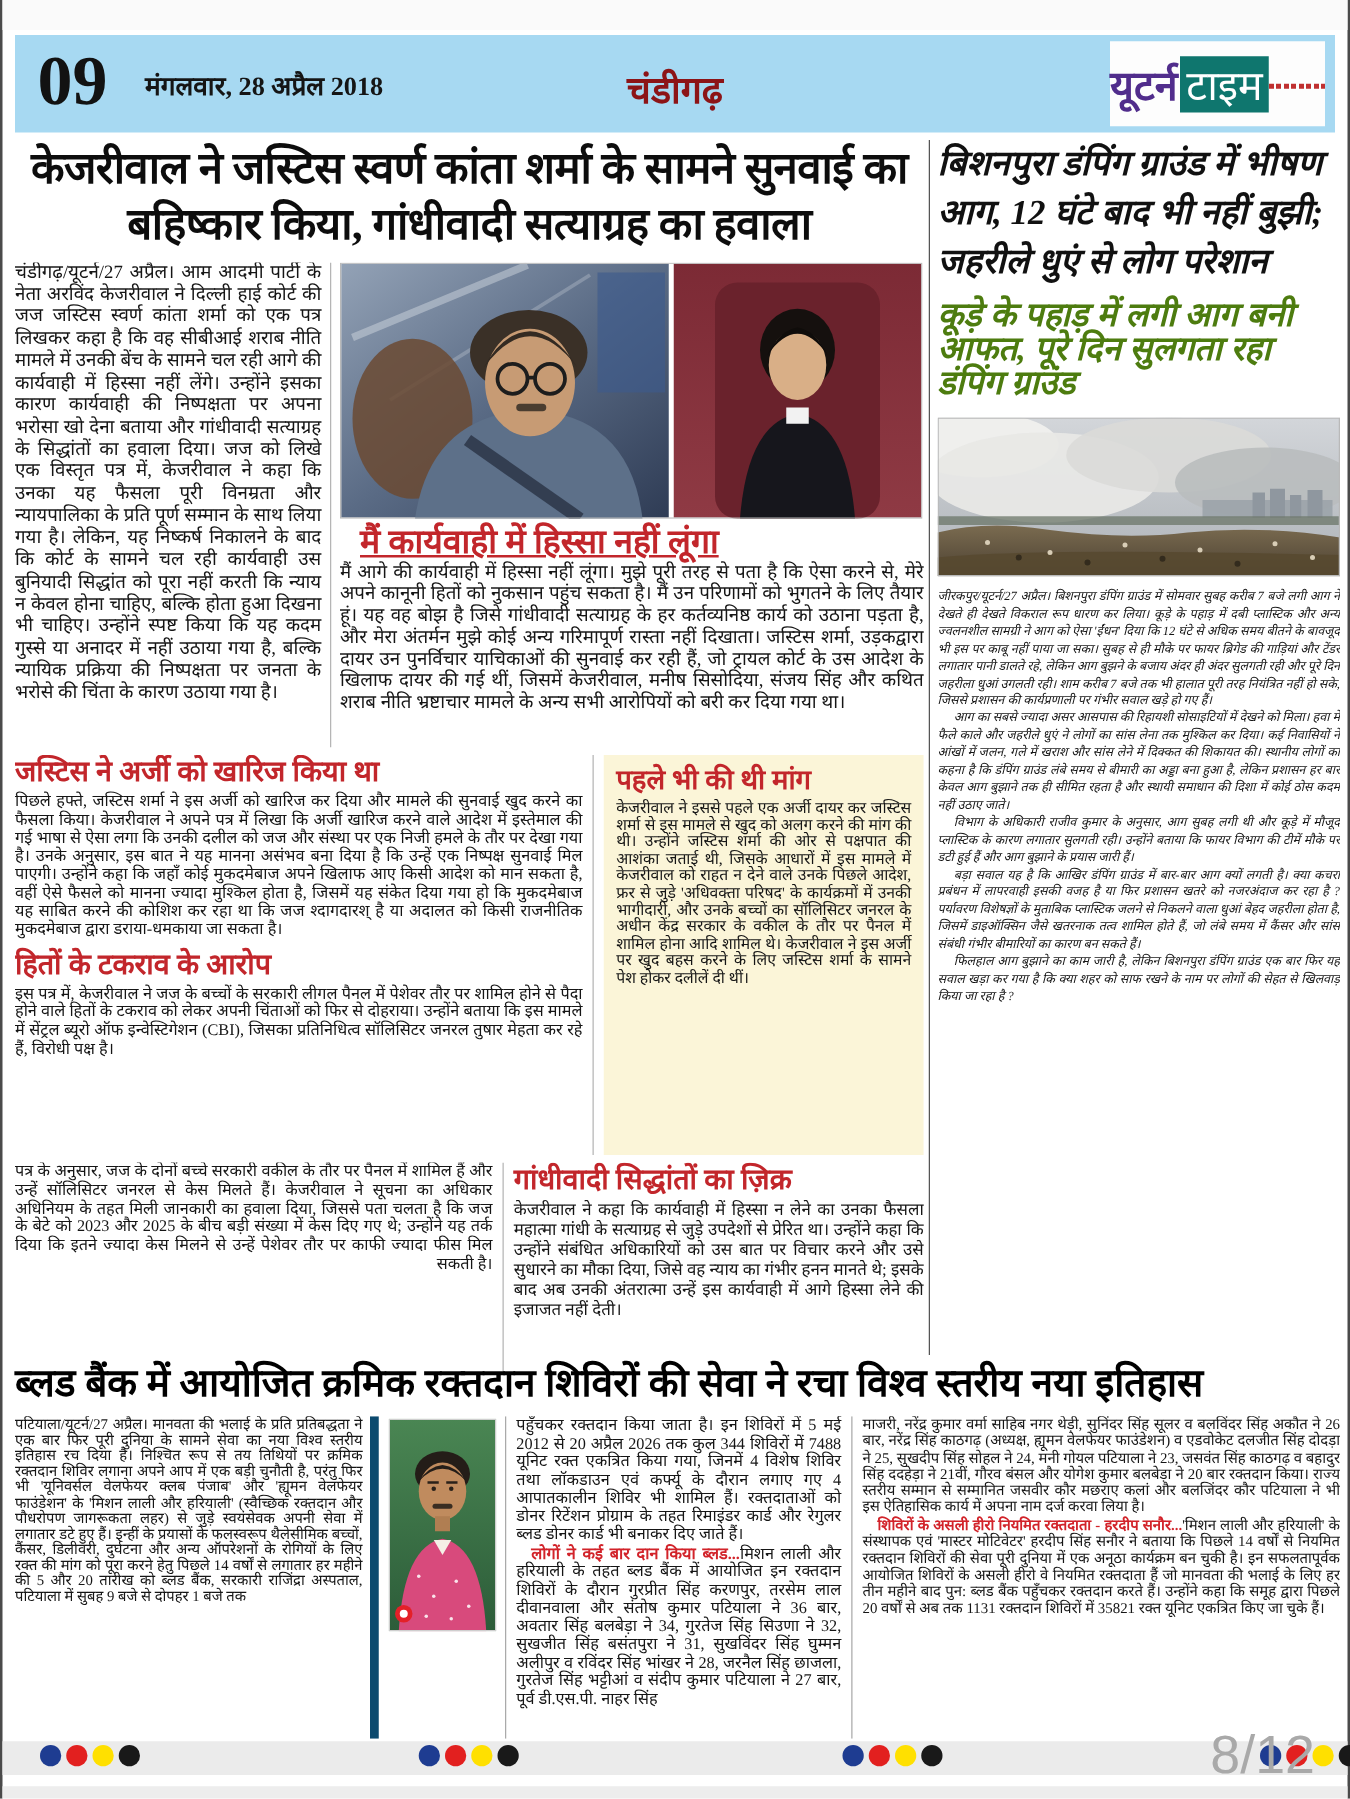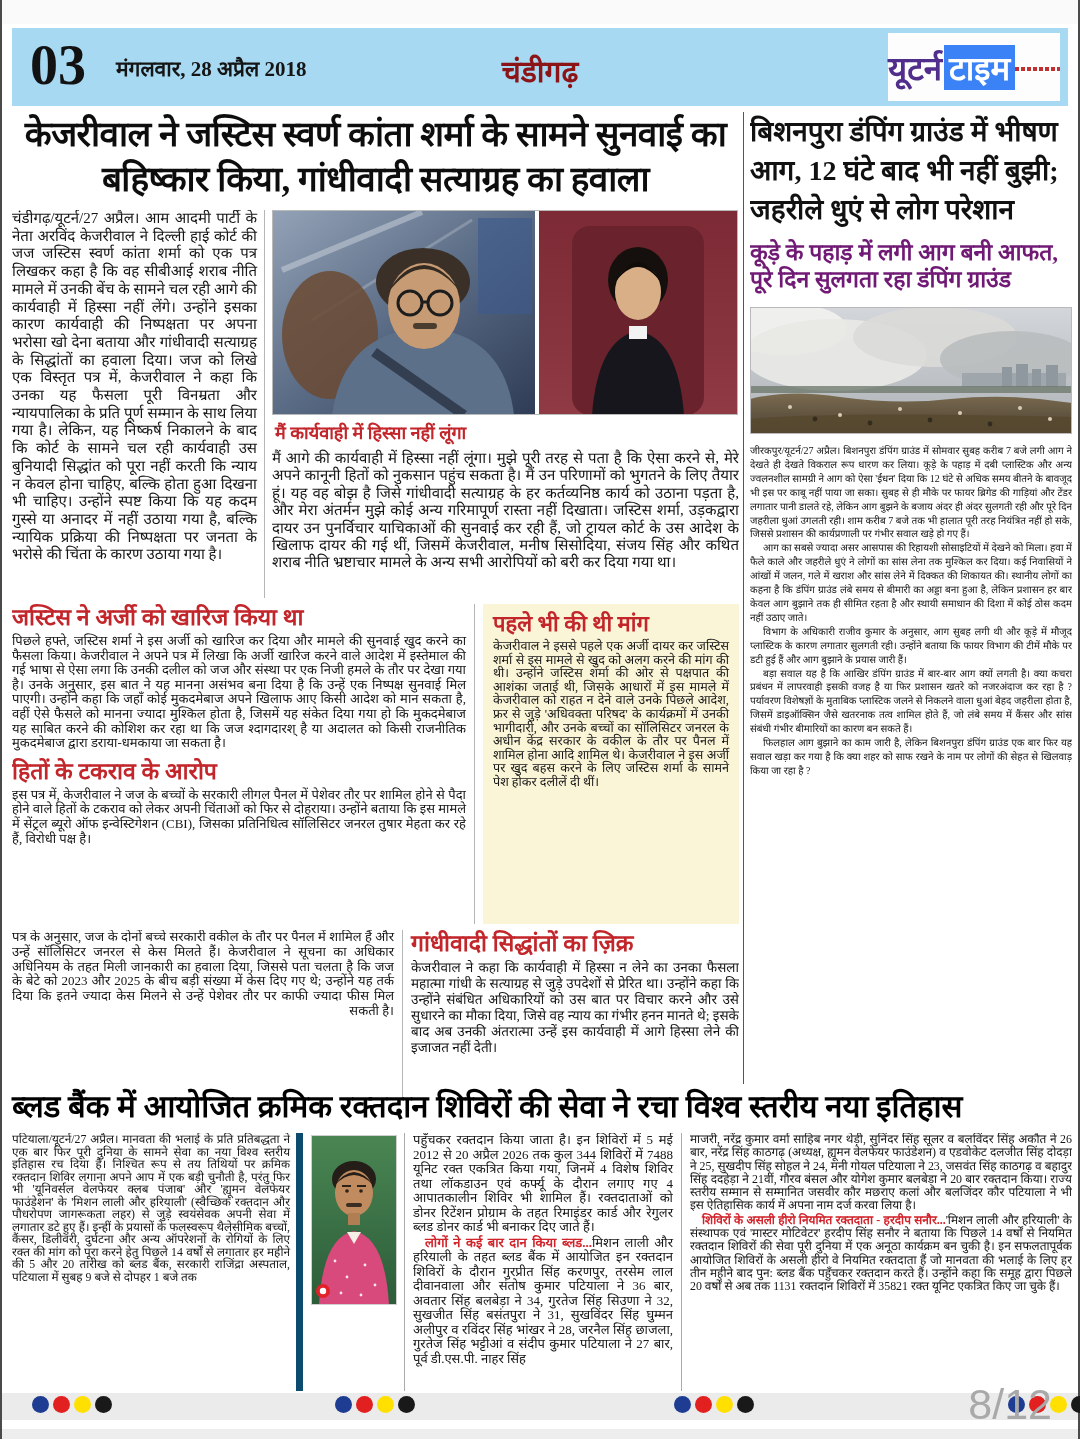--- a/index.html
+++ b/index.html
@@ -14,56 +14,56 @@
 
   
   .masthead { position:absolute; left:10px; top:28px; width:1056px; height:78px; background:#a7d9f2; }
   .pagenum { position:absolute; left:18px; top:4px; font-size:56px; font-weight:700; line-height:66px; color:#121212; }
   .edition-date { position:absolute; left:104px; top:26px; font-size:21px; font-weight:700; }
   .city { position:absolute; left:0; width:100%; text-align:center; top:22px; font-size:30px; font-weight:700; color:#8c1417; }
   .logo { position:absolute; right:8px; top:5px; width:172px; height:68px; background:#fdfdfd;
     display:flex; flex-direction:row; align-items:center; justify-content:center; }
   .logo-row { display:flex; align-items:center; font-family:"Liberation Sans", sans-serif; }
   .logo-a { color:#512d8c; font-size:33px; font-weight:800; }
-  .logo-b { background:#3b82f6; color:#fff; font-size:33px; font-weight:700; padding:0 5px; margin-left:2px; }
+  .logo-b { background:#0f766e; color:#fff; font-size:33px; font-weight:400; padding:0 5px; margin-left:2px; }
   .logo-tagline { margin-top:4px; width:98px; height:4px;
     background:repeating-linear-gradient(90deg,#c03030 0 4px, transparent 4px 6px); }
 
   
   .lead { position:absolute; left:10px; top:112px; width:727px; }
   .lead-headline { margin:0; font-size:35px; line-height:45px; font-weight:800; text-align:center; letter-spacing:-0.5px; color:#0d0d0d; }
   .red-head { color:#c2262b; font-weight:700; }
   .vdiv { width:1px; background:#b5b5b5; }
   .row1 { display:flex; margin-top:8px; height:388px; overflow:hidden; }
   .col1 { width:252px; font-size:15px; line-height:17.7px; text-align:justify; padding-right:7px; }
   .r1right { flex:1; padding-left:7px; }
   .photo-frame svg { display:block; }
-  .quote-head { font-size:18px; line-height:27px; margin:5px 3px 3px; }
+  .quote-head { font-size:27px; line-height:27px; margin:5px 16px 3px;text-decoration:underline; }
   .quote-body { font-size:15px; line-height:17.4px; text-align:justify; }
   .row2 { display:flex; margin-top:6px; height:320px; overflow:hidden; }
   .sec-left { width:462px; padding-right:8px; }
   .sec-head { font-size:23px; line-height:26px; margin:1px 0 3px; }
   .sec-body { font-size:13px; line-height:14.6px; text-align:justify; }
   .sec-body + .sec-head { margin-top:8px; }
   .yellow-box { flex:1; margin-left:8px; background:#fbf5d8; padding:6px 10px 4px; }
   .yellow-box .sec-head { font-size:22px; }
   .yellow-body { font-size:12.6px; line-height:13.6px; text-align:justify; }
   .row3 { display:flex; margin-top:6px; height:168px; overflow:hidden; }
   .r3left { width:390px; padding-right:8px; }
   .r3left .sec-head { text-align:right; }
   .children-body { font-size:13px; line-height:14.8px; text-align:justify; text-align-last:right; }
   .r3right { flex:1; padding-left:8px; }
   .gandhi-body { font-size:13.5px; line-height:16px; text-align:justify; }
 
   .main-vdiv { position:absolute; left:741px; top:112px; width:1px; height:972px; background:#555; }
 
   
-  .fire { position:absolute; left:748px; top:112px; width:322px; height:972px; overflow:hidden; }
+  .fire { position:absolute; left:748px; top:112px; width:322px; height:972px; overflow:hidden;font-style:italic; }
   .fire-headline { margin:0; font-size:28px; line-height:39px; font-weight:800; color:#111; }
-  .fire-subhead { margin:10px 0 0; font-size:23px; line-height:27px; font-weight:700; color:#701a75; }
+  .fire-subhead { margin:10px 0 0; font-size:27px; line-height:27px; font-weight:700; color:#4d7c0f; }
   .fire-photo { margin-top:14px; }
   .fire-body { margin-top:10px; font-size:10px; line-height:13.9px; text-align:justify; }
   .fire-body p { margin:0; }
   .fire-body p + p { text-indent:13px; }
 
   
   .blood { position:absolute; left:10px; top:1086px; width:1060px; }
   .blood-headline { margin:0; font-size:31px; line-height:41px; font-weight:800; white-space:nowrap; color:#000000; }
   .bcols { display:flex; margin-top:6px; height:258px; overflow:hidden; }
   .bcol1 { width:291px; font-size:11.8px; line-height:12.5px; text-align:justify; padding-right:6px; border-right:7px solid #0c4a6e; }
@@ -83,21 +83,21 @@
     color:#a9a9a9; font-family:"Liberation Sans", sans-serif; font-weight:400; z-index:5; }
   .bottom-band { position:absolute; left:0; top:1429px; width:100%; height:10px; background:#ededed; }
 </style>
 </head>
 <body>
 
 <div class="page">
   <div class="top-strip"></div>
 
   <div class="masthead">
-    <div class="pagenum">03</div>
+    <div class="pagenum">09</div>
     <div class="edition-date">मंगलवार, 28 अप्रैल 2018</div>
     <div class="city">चंडीगढ़</div>
     <div class="logo">
       <div class="logo-row">
         <span class="logo-a">यूटर्न</span>
         <span class="logo-b">टाइम</span>
       </div>
       <div class="logo-tagline"></div>
     </div>
   </div>

